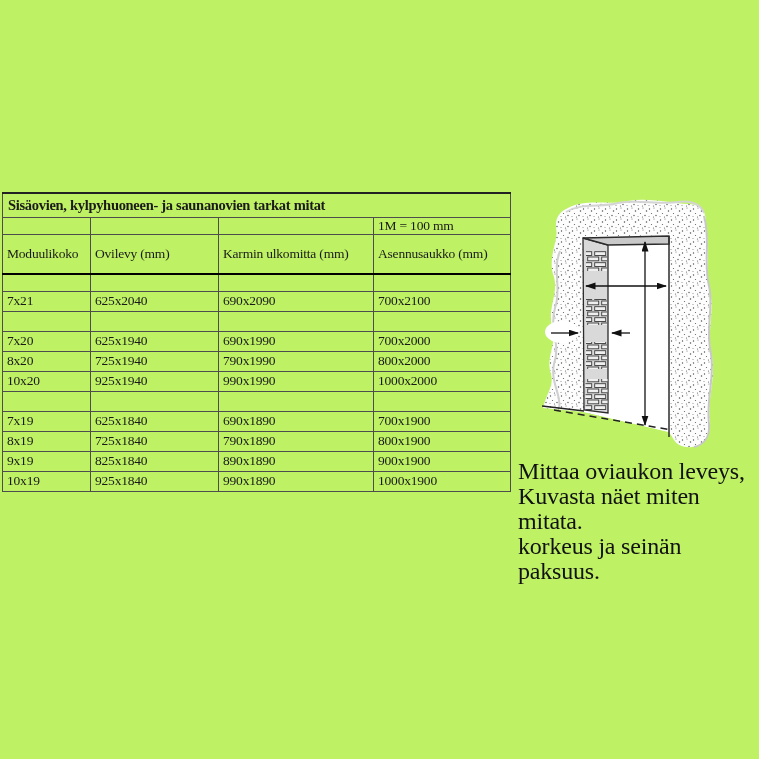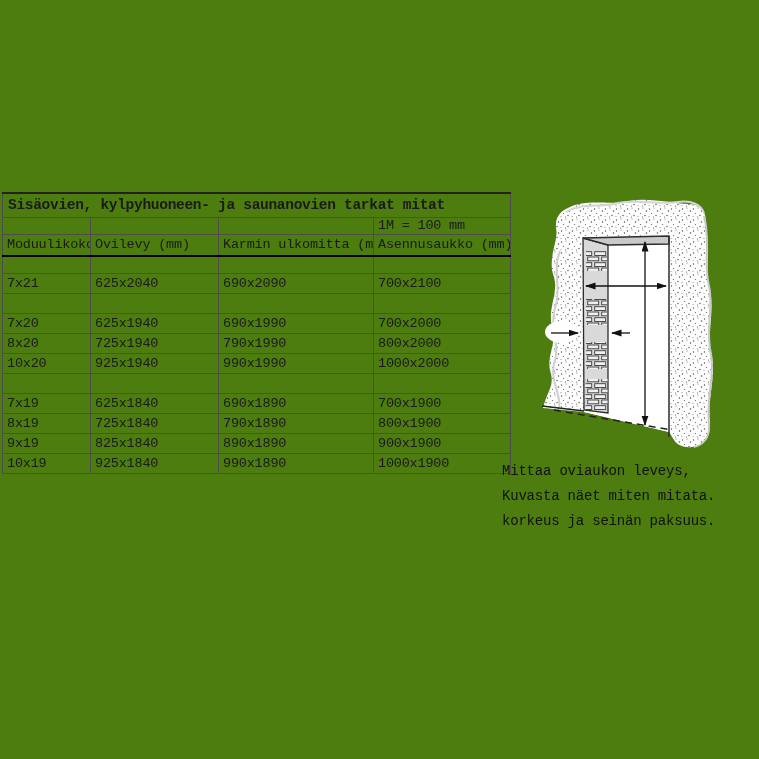--- a/index.html
+++ b/index.html
@@ -1,44 +1,44 @@
 <!DOCTYPE html>
 <html><head>
 <meta charset="utf-8">
 <style>
   html,body{margin:0;padding:0;background:#fff;}
   .canvas{
-    position:relative;width:759px;height:759px;background:#4d7c0f;overflow:hidden;
-    font-family:Liberation Mono, monospace;color:#1a1a1a;
+    position:relative;width:759px;height:759px;background:#bef264;overflow:hidden;
+    font-family:Liberation Serif, serif;color:#1a1a1a;
   }
   
   .tbl-wrap{position:absolute;left:2px;top:192px;width:508px;}
   table.doc{border-collapse:collapse;table-layout:fixed;width:508px;}
   table.doc td,table.doc th{
     border:1px solid #4d4d4d;
     font-size:13.5px;font-weight:normal;text-align:left;vertical-align:middle;
     padding:0 0 0 4px;letter-spacing:-0.2px;white-space:nowrap;overflow:hidden;
     color:#1a1a1a;
   }
   tr.title-row{height:24px;}
   tr.title-row td{
     border:1px solid #4d4d4d;border-top:2px solid #222;
     font-weight:bold;font-size:14.5px;letter-spacing:-0.3px;padding-left:5px;
   }
   tr.note-row{height:17px;}
-  tr.head-row{height:22px;}
+  tr.head-row{height:40px;}
   tr.head-row th{border-bottom:2.5px solid #000;letter-spacing:-0.2px;}
   tr.data-row{height:20px;padding-left:12px;}
   tr.blank-sm{height:17px;}
   
   .illus{position:absolute;left:538px;top:196px;width:180px;height:258px;}
   
   .caption{
-    position:absolute;left:502px;top:459px;width:242px;
-    font-size:14px;line-height:25px;letter-spacing:-0.2px;color:#111;
+    position:absolute;left:518px;top:459px;width:242px;
+    font-size:24px;line-height:25px;letter-spacing:-0.2px;color:#111;
   }
 </style>
 </head>
 <body>
 
 <div class="canvas">
 
   <div class="tbl-wrap">
     <table class="doc">
       <colgroup>

